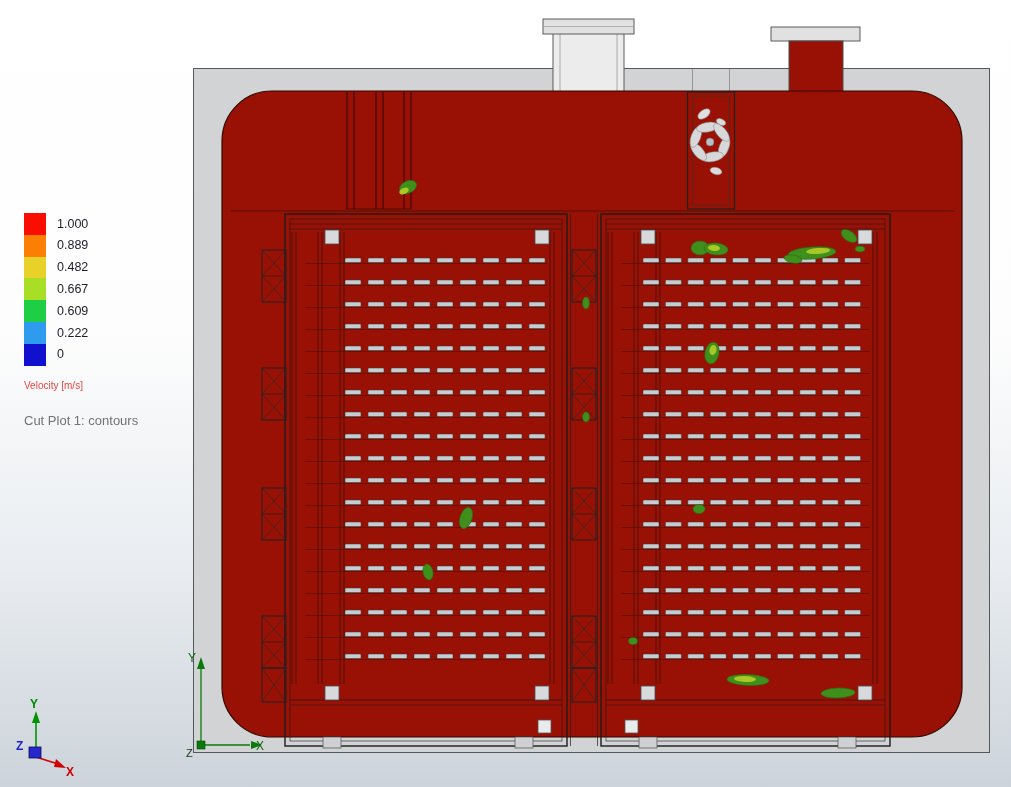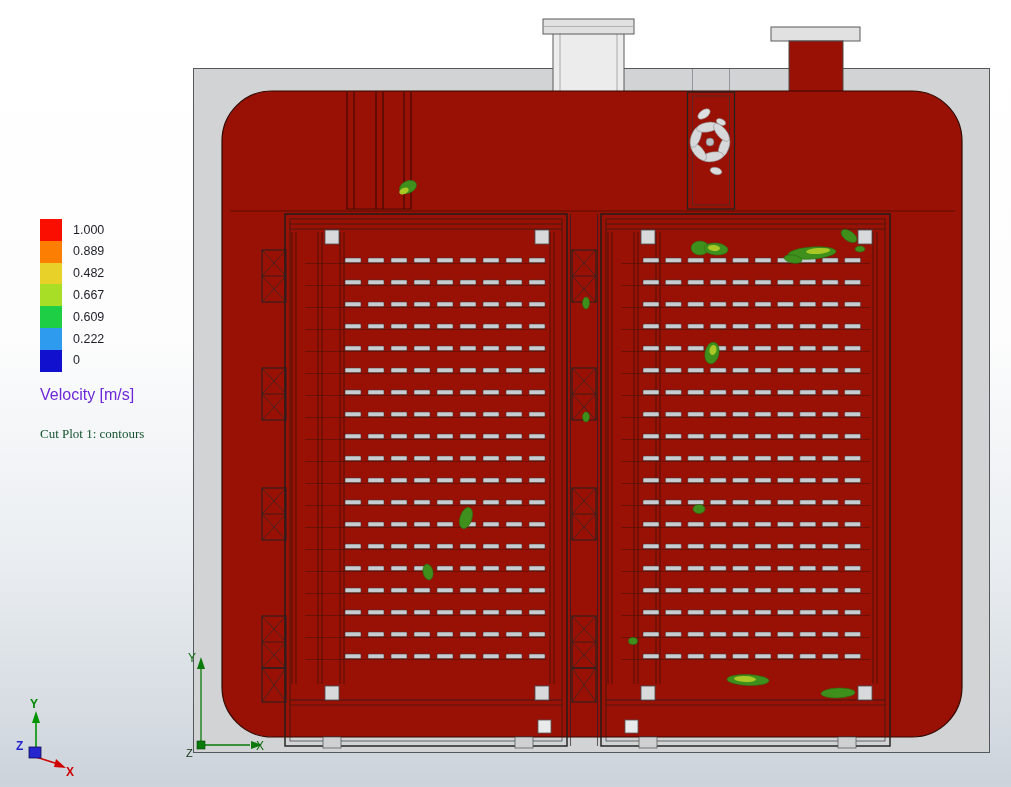--- a/index.html
+++ b/index.html
@@ -4,26 +4,26 @@
 <style>
   html,body{margin:0;padding:0;}
   body{
     width:1011px;height:787px;overflow:hidden;
     background:linear-gradient(180deg,#ffffff 0%,#fdfdfd 42%,#e9edf1 72%,#ccd3da 100%);
     font-family:"Liberation Sans",sans-serif;
   }
   .viewport{position:relative;width:1011px;height:787px;}
   #scene{position:absolute;left:0;top:0;}
   svg text{font-family:"Liberation Sans",sans-serif;}
-  .legend{position:absolute;left:40px;top:213px;width:200px;margin-top:6px;}
+  .legend{position:absolute;left:24px;top:213px;width:200px;}
   .lg-row{display:flex;align-items:center;height:21.8px;}
   .lg-row .sw{width:22px;align-self:stretch;display:block;}
   .lg-row .lb{margin-left:11px;font-size:12.5px;color:#1d1d28;line-height:1;}
-  .cap1{margin-top:14px;font-size:16px;color:#6d28d9;}
-  .cap2{margin-top:22px;font-size:13px;color:#14532d;font-family:Liberation Serif, serif;}
+  .cap1{margin-top:14px;font-size:10px;color:#ef4444;}
+  .cap2{margin-top:22px;font-size:13px;color:#737373;}
 </style>
 </head>
 <body>
 
 <div class="viewport">
 
   <svg id="scene" width="1011" height="787" viewBox="0 0 1011 787">
 
     <g>
       <rect x="193.5" y="68.5" width="796" height="684" stroke="#55585a" stroke-width="1" fill="#d2d3d5"></rect>

